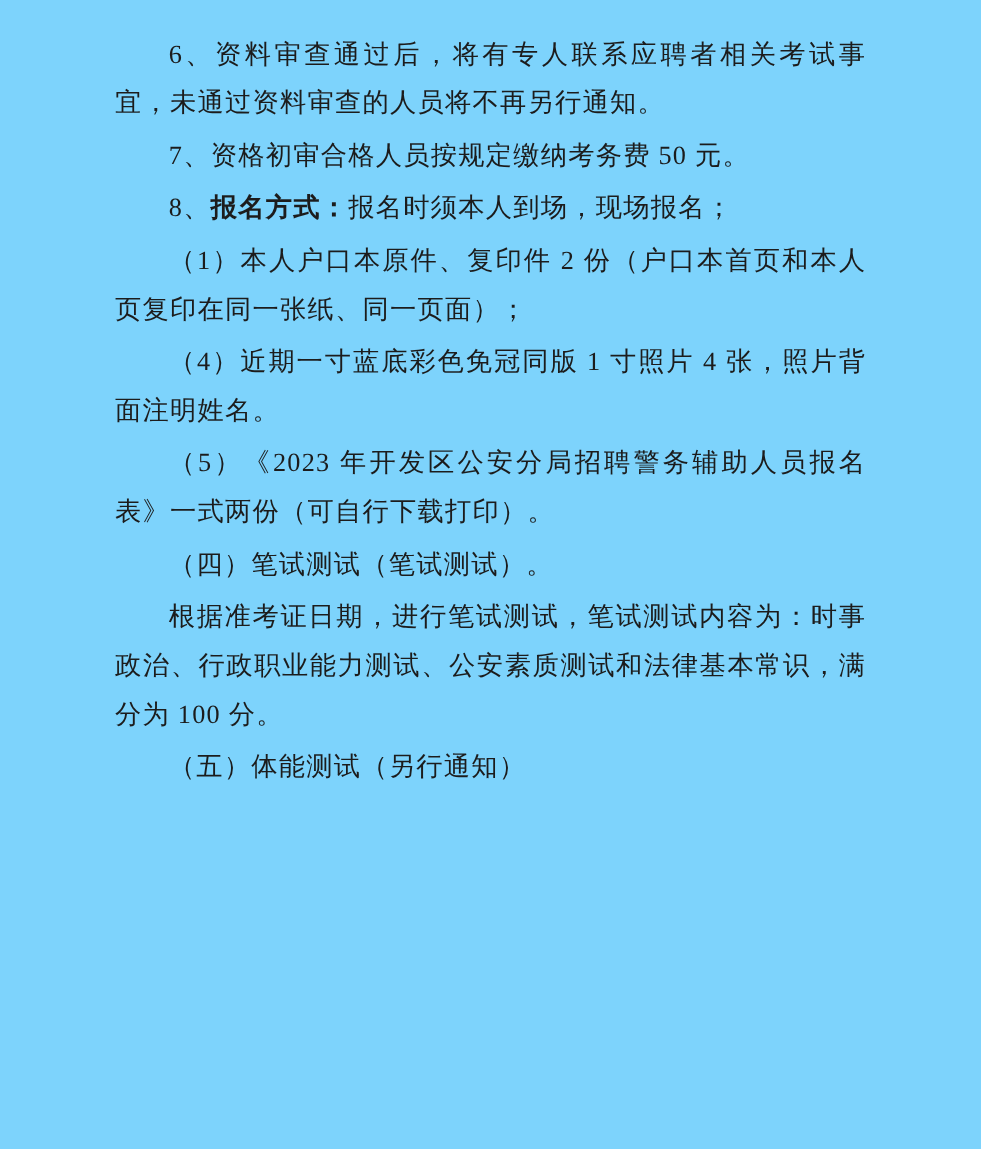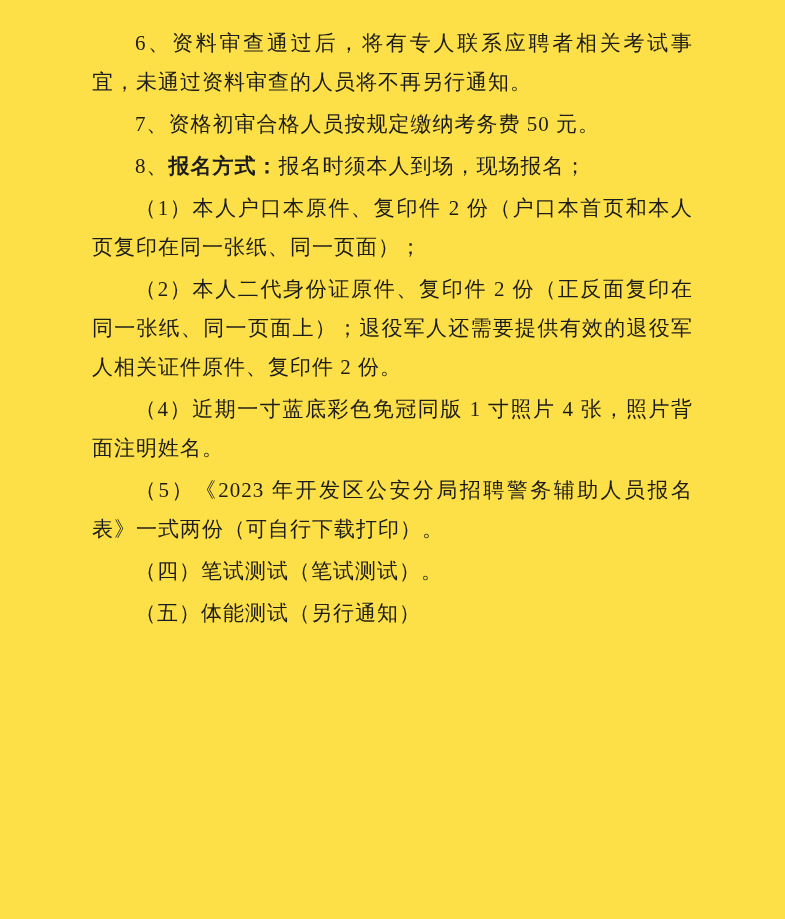--- a/index.html
+++ b/index.html
@@ -4,21 +4,21 @@
 <style>
   html, body {
     margin: 0;
     padding: 0;
     background: #ffffff;
   }
   .page {
     position: relative;
     width: 785px;
     height: 919px;
-    background: #fde047;
+    background: #7dd3fc;
     overflow: hidden;
     box-sizing: border-box;
     padding: 24px 92px 0 92px;
   }
   .doc {
     font-family: "Liberation Serif", "DejaVu Serif", serif;
     font-size: 21px;
     color: #1c1c1c;
     text-align: justify;
   }
@@ -42,27 +42,27 @@
   <div class="doc">
 
     <p>6、资料审查通过后，将有专人联系应聘者相关考试事宜，未通过资料审查的人员将不再另行通知。</p>
 
     <p>7、资格初审合格人员按规定缴纳考务费 50 元。</p>
 
     <p><span>8、</span><span class="bold">报名方式：</span><span>报名时须本人到场，现场报名；</span></p>
 
     <p>（1）本人户口本原件、复印件 2 份（户口本首页和本人页复印在同一张纸、同一页面）；</p>
 
-    <p>（2）本人二代身份证原件、复印件 2 份（正反面复印在同一张纸、同一页面上）；退役军人还需要提供有效的退役军人相关证件原件、复印件 2 份。</p>
 
 
     <p>（4）近期一寸蓝底彩色免冠同版 1 寸照片 4 张，照片背面注明姓名。</p>
 
     <p>（5）《2023 年开发区公安分局招聘警务辅助人员报名表》一式两份（可自行下载打印）。</p>
 
 
     <p>（四）笔试测试（笔试测试）。</p>
 
+    <p>根据准考证日期，进行笔试测试，笔试测试内容为：时事政治、行政职业能力测试、公安素质测试和法律基本常识，满分为 100 分。</p>
 
     <p>（五）体能测试（另行通知）</p>
 
   </div>
 </div>
 
 </body></html>

